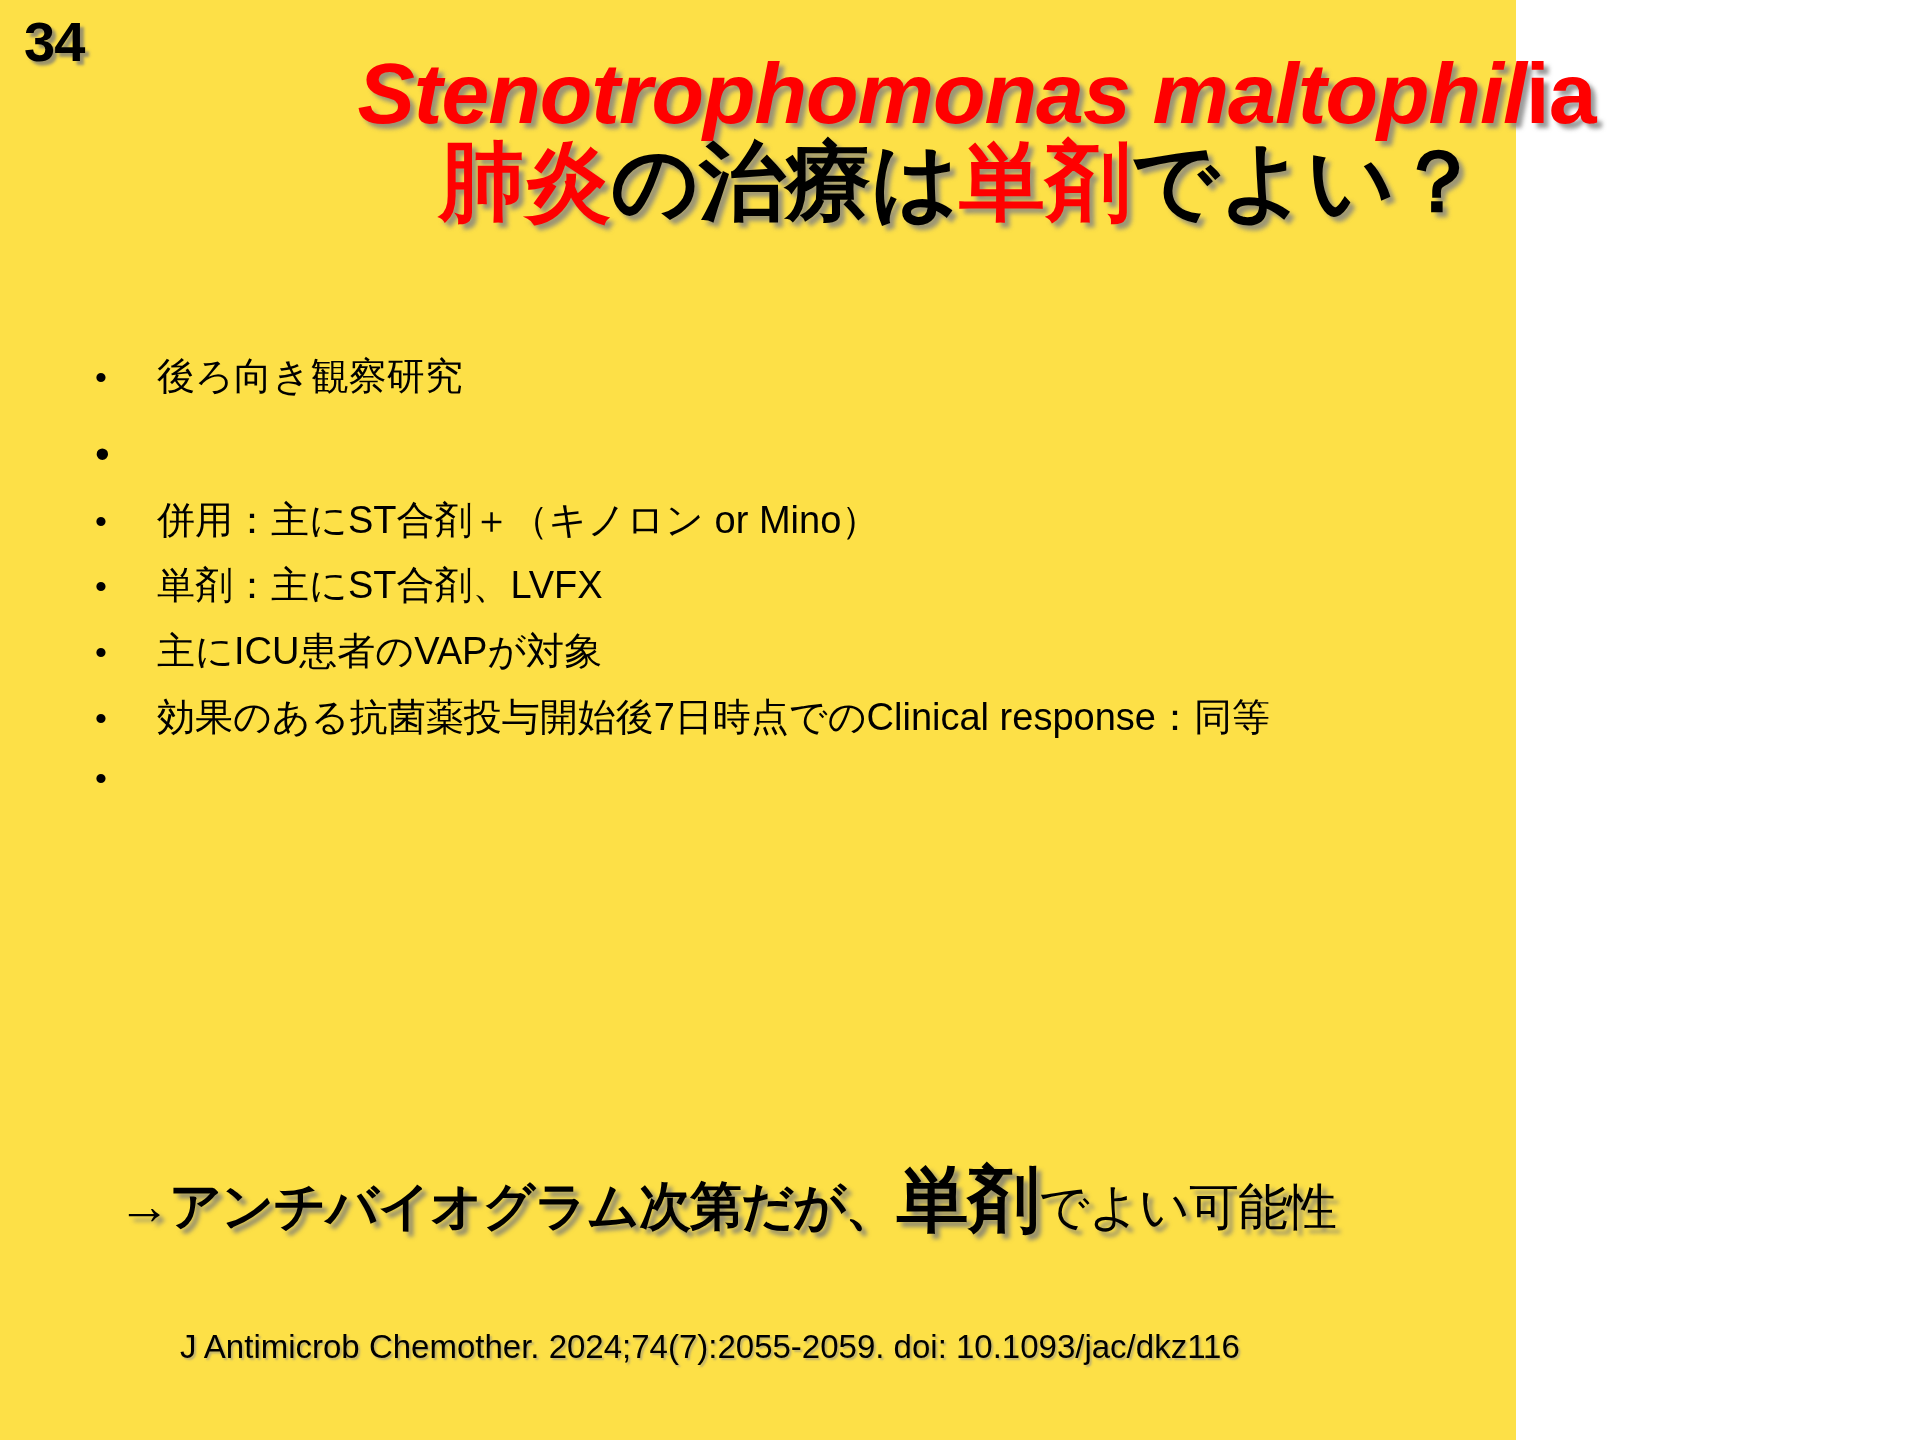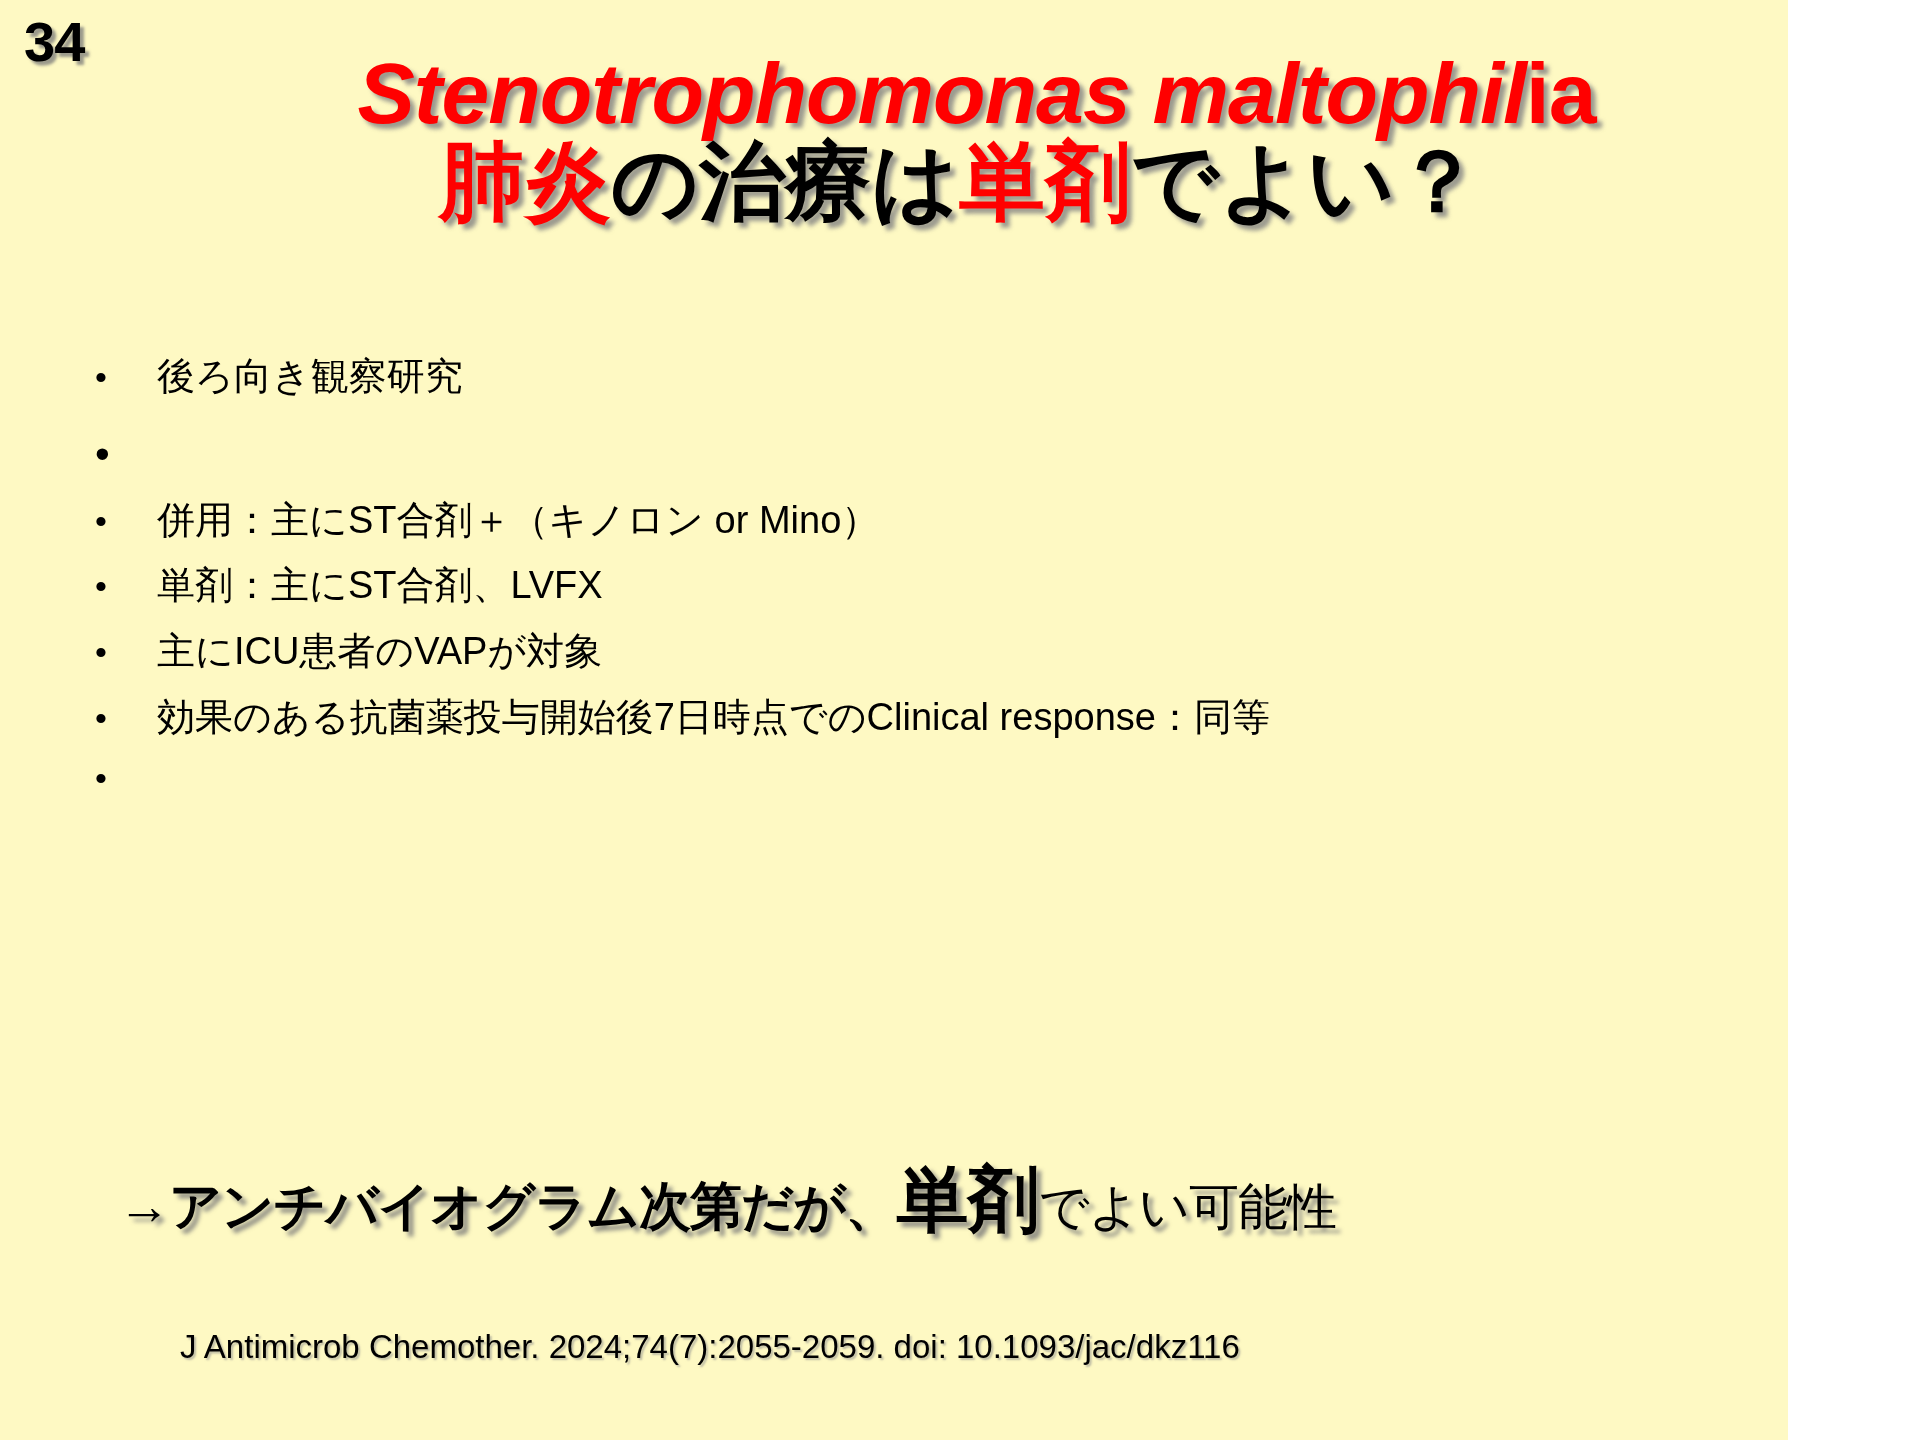--- a/index.html
+++ b/index.html
@@ -11,23 +11,23 @@
     width: 1920px;
     height: 1440px;
     overflow: hidden;
     font-family: "Liberation Sans", "DejaVu Sans", sans-serif;
     color: #000000;
     position: relative;
   }
 
   .slide {
     position: relative;
-    width: 1788px;
+    width: 1516px;
     height: 1440px;
-    background: #fef9c3;
+    background: #fde047;
   }
 
   
   .slide-number {
     position: absolute;
     left: 24px;
     top: 14px;
     font-size: 56px;
     font-weight: bold;
     line-height: 1;

